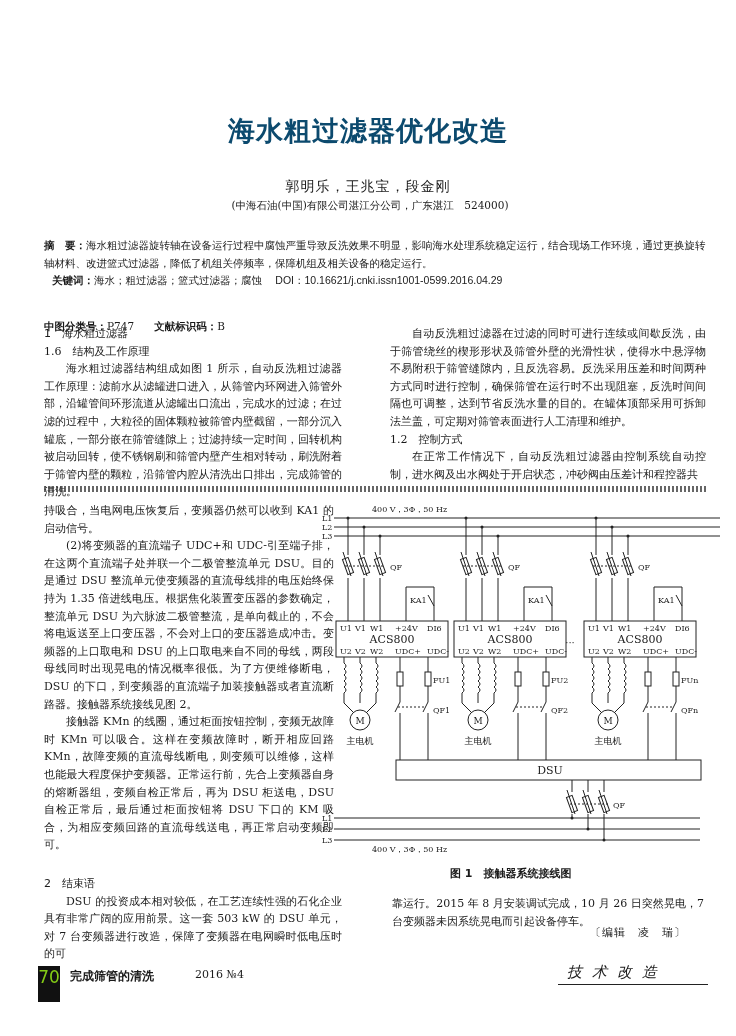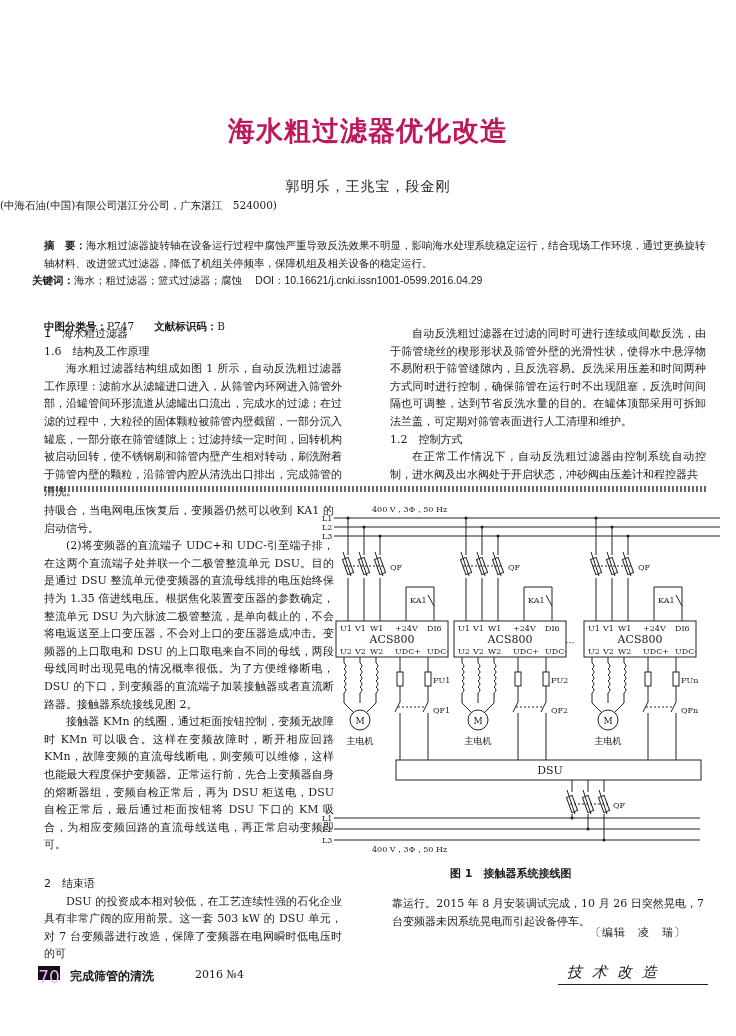--- a/index.html
+++ b/index.html
@@ -1,38 +1,38 @@
 <!DOCTYPE html>
 <html><head>
 <meta charset="utf-8">
 <style>
   html, body { margin:0; padding:0; background:#fff; }
   body { width:736px; height:1036px; position:relative; overflow:hidden;
          font-family:"DejaVu Serif", serif; color:#1a1a1a; }
   .abs { position:absolute; }
   .title { left:0; width:736px; top:113px; text-align:center; font-family:"DejaVu Sans", sans-serif;
-           font-size:27px; font-weight:bold; letter-spacing:1px; color:#be185d; }
+           font-size:27px; font-weight:bold; letter-spacing:1px; color:#0c4a6e; }
   .authors { left:0; width:736px; top:178px; text-align:center; font-size:14px; letter-spacing:1px; }
-  .affil { left:0; width:724px; top:199px; text-align:left; font-size:10.5px; }
+  .affil { left:8px; width:724px; top:199px; text-align:center; font-size:10.5px; }
   .abstract { left:44px; width:662px; top:236px; font-size:10.5px; line-height:18px; }
   .abstract b, .kw b { font-family:"DejaVu Sans", sans-serif; font-weight:bold; }
-  .kw { left:32px; width:662px; top:271px; font-size:10.5px; line-height:18px; }
+  .kw { left:52px; width:662px; top:271px; font-size:10.5px; line-height:18px; }
   .kw2 { left:44px; width:662px; top:289px; font-size:10.5px; line-height:18px;margin-top:28px; }
   .col { font-size:11px; line-height:17.6px; text-align:justify; }
   .colL { left:44px; width:298px; }
   .colR { left:390px; width:316px; }
   .h1 { font-family:"DejaVu Sans", sans-serif; font-weight:normal; font-size:11px; }
   .h2 { font-size:11px; }
   .p { text-indent:2em; margin:0; }
   .sep { left:44px; width:662px; top:486px; height:6px;
          background:repeating-linear-gradient(90deg,#333 0 2px,transparent 2px 4px);
          clip-path: inset(0 0 0 0); opacity:.75; }
   .caption { left:450px; top:866px; font-size:11px; font-family:"DejaVu Sans", sans-serif; font-weight:bold; }
   .editor { left:590px; top:925px; font-size:11px; letter-spacing:1px; }
-  .footer-num { left:38px; top:966px; width:22px; height:14px; background:#111; color:#f0abfc;
+  .footer-num { left:38px; top:966px; width:22px; height:36px; background:#111; color:#84cc16;
                 font-family:"DejaVu Sans", sans-serif; font-size:17px; line-height:22px; text-align:center; }
   .footer-journal { left:70px; top:968px; font-family:"DejaVu Sans", sans-serif; font-weight:bold; font-size:12px; }
   .footer-issue { left:195px; top:968px; font-size:11px; }
   .footer-right { left:567px; top:963px; font-size:15px; letter-spacing:10px; font-style:italic; }
   .footer-line { left:558px; width:150px; top:984px; height:1px; background:#222; }
   svg text { font-family:"DejaVu Serif", serif; }
 </style>
 </head>
 <body>
 

